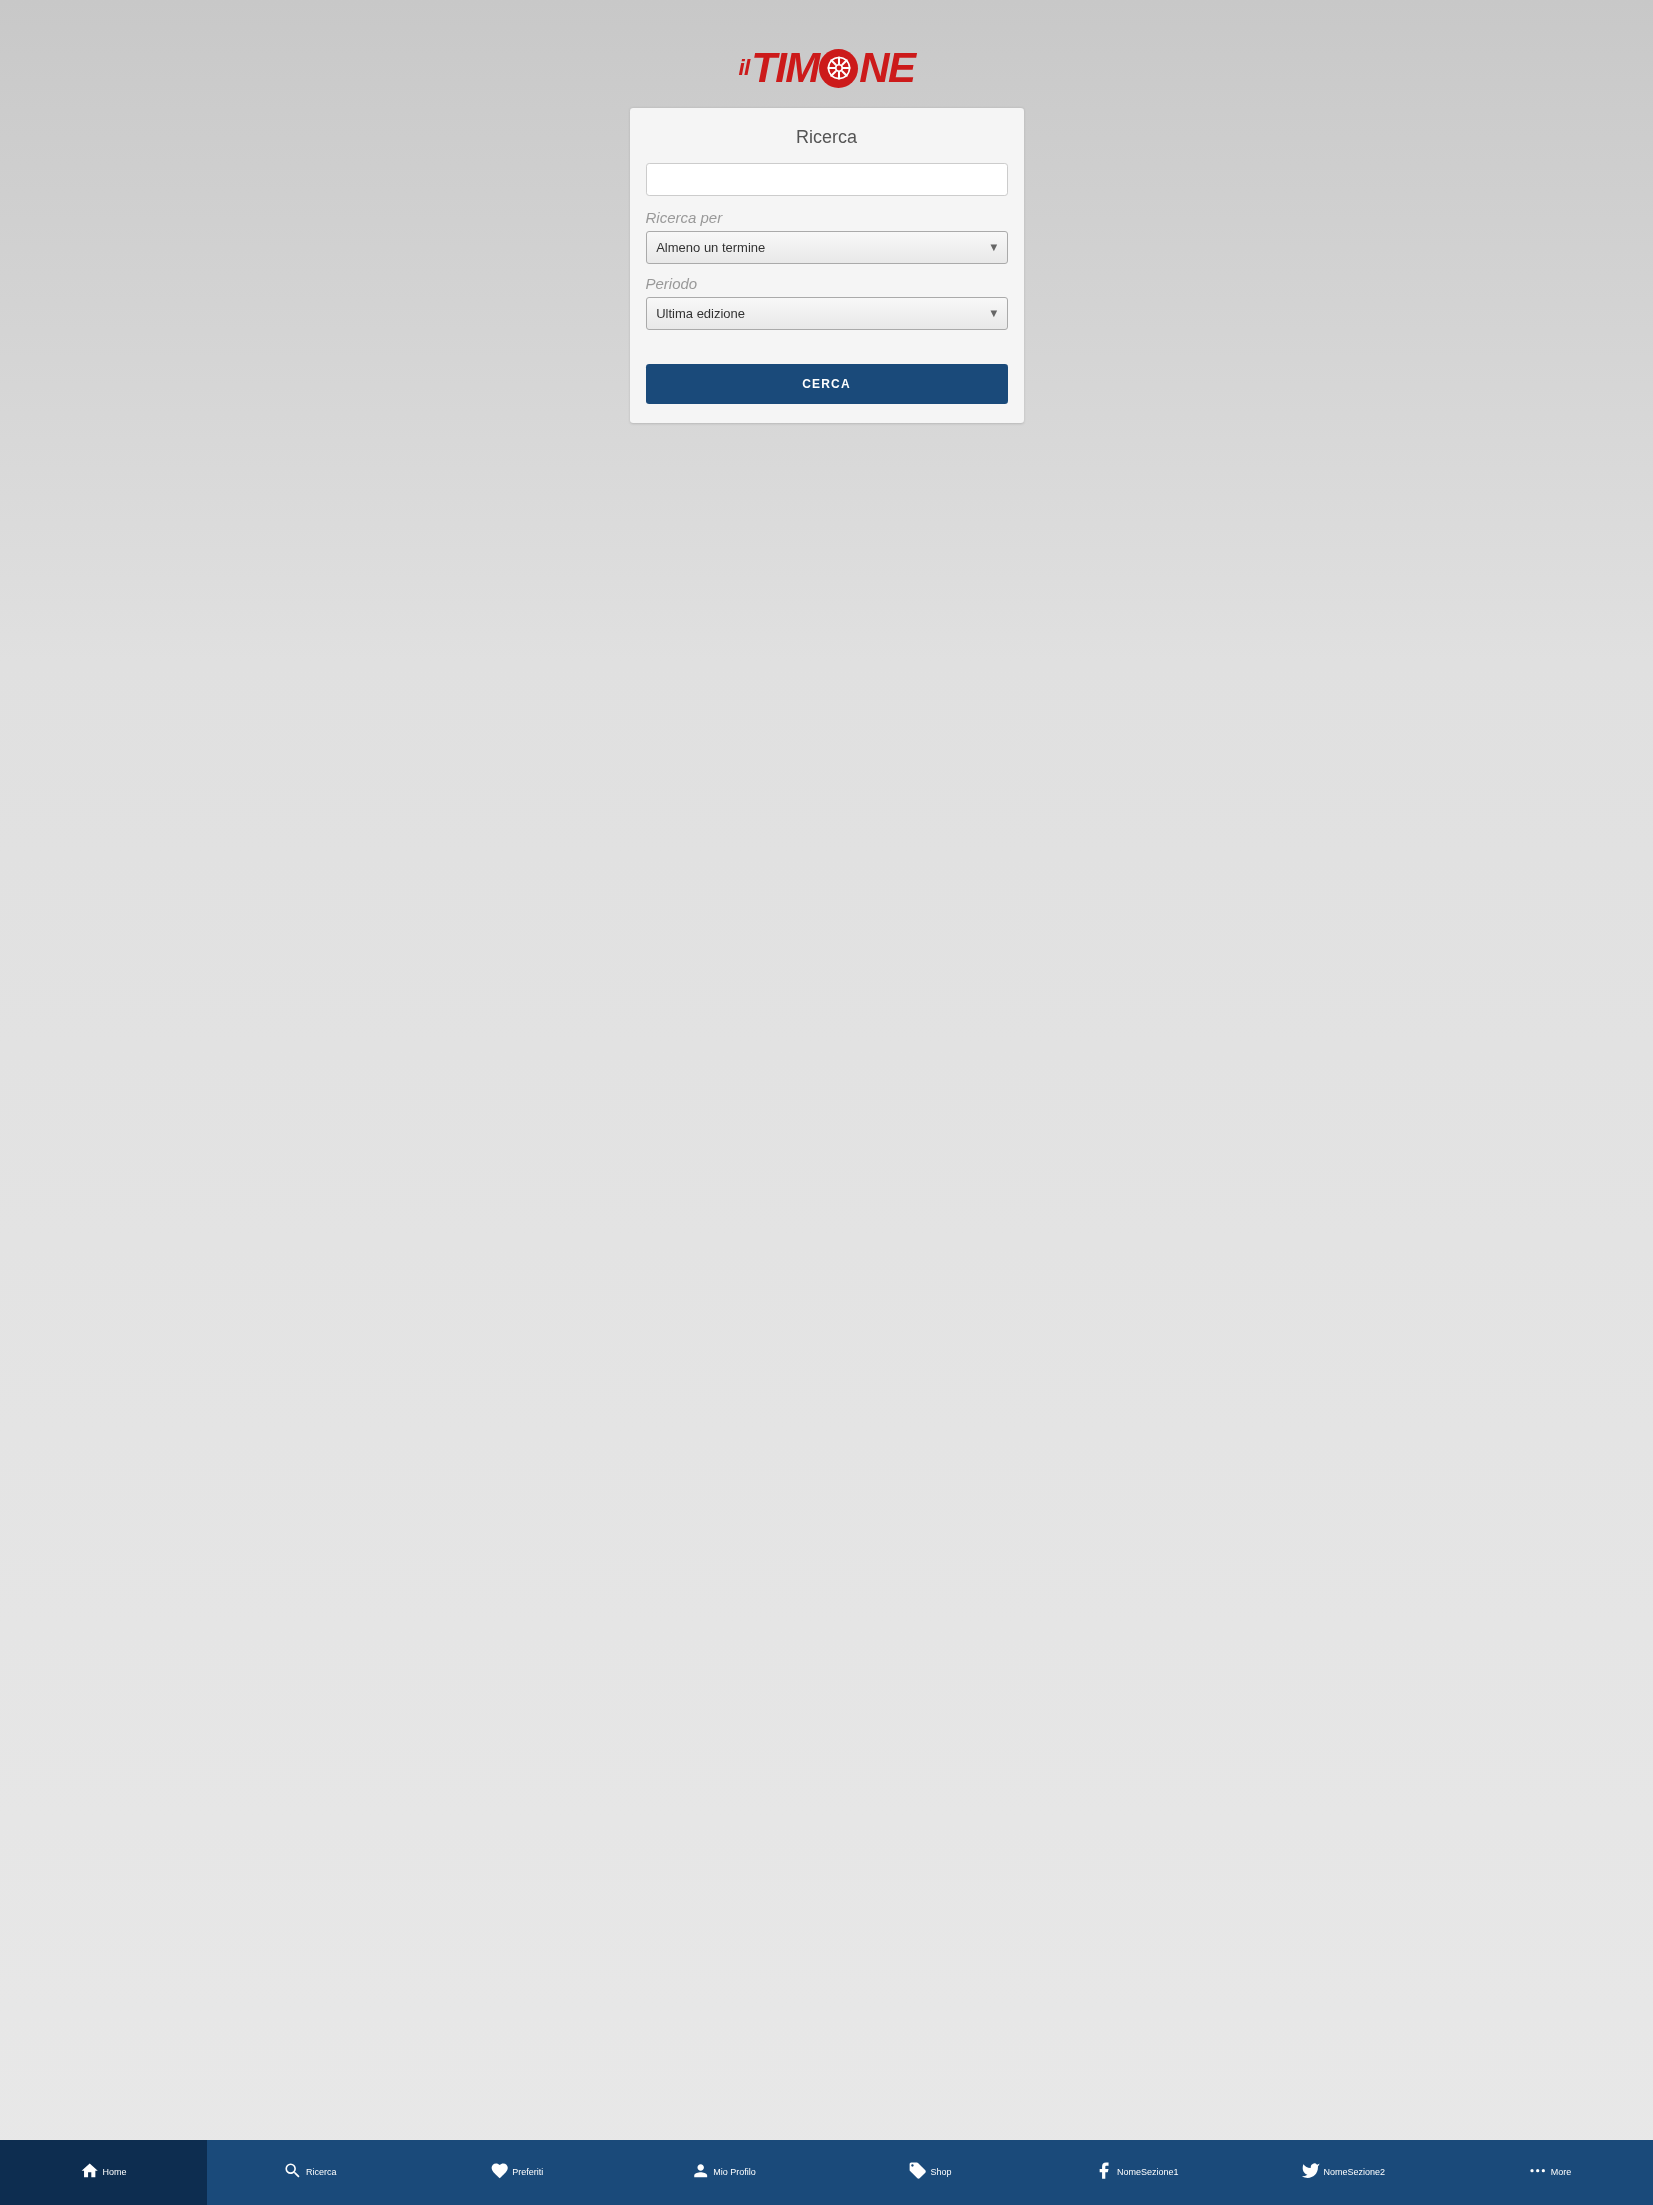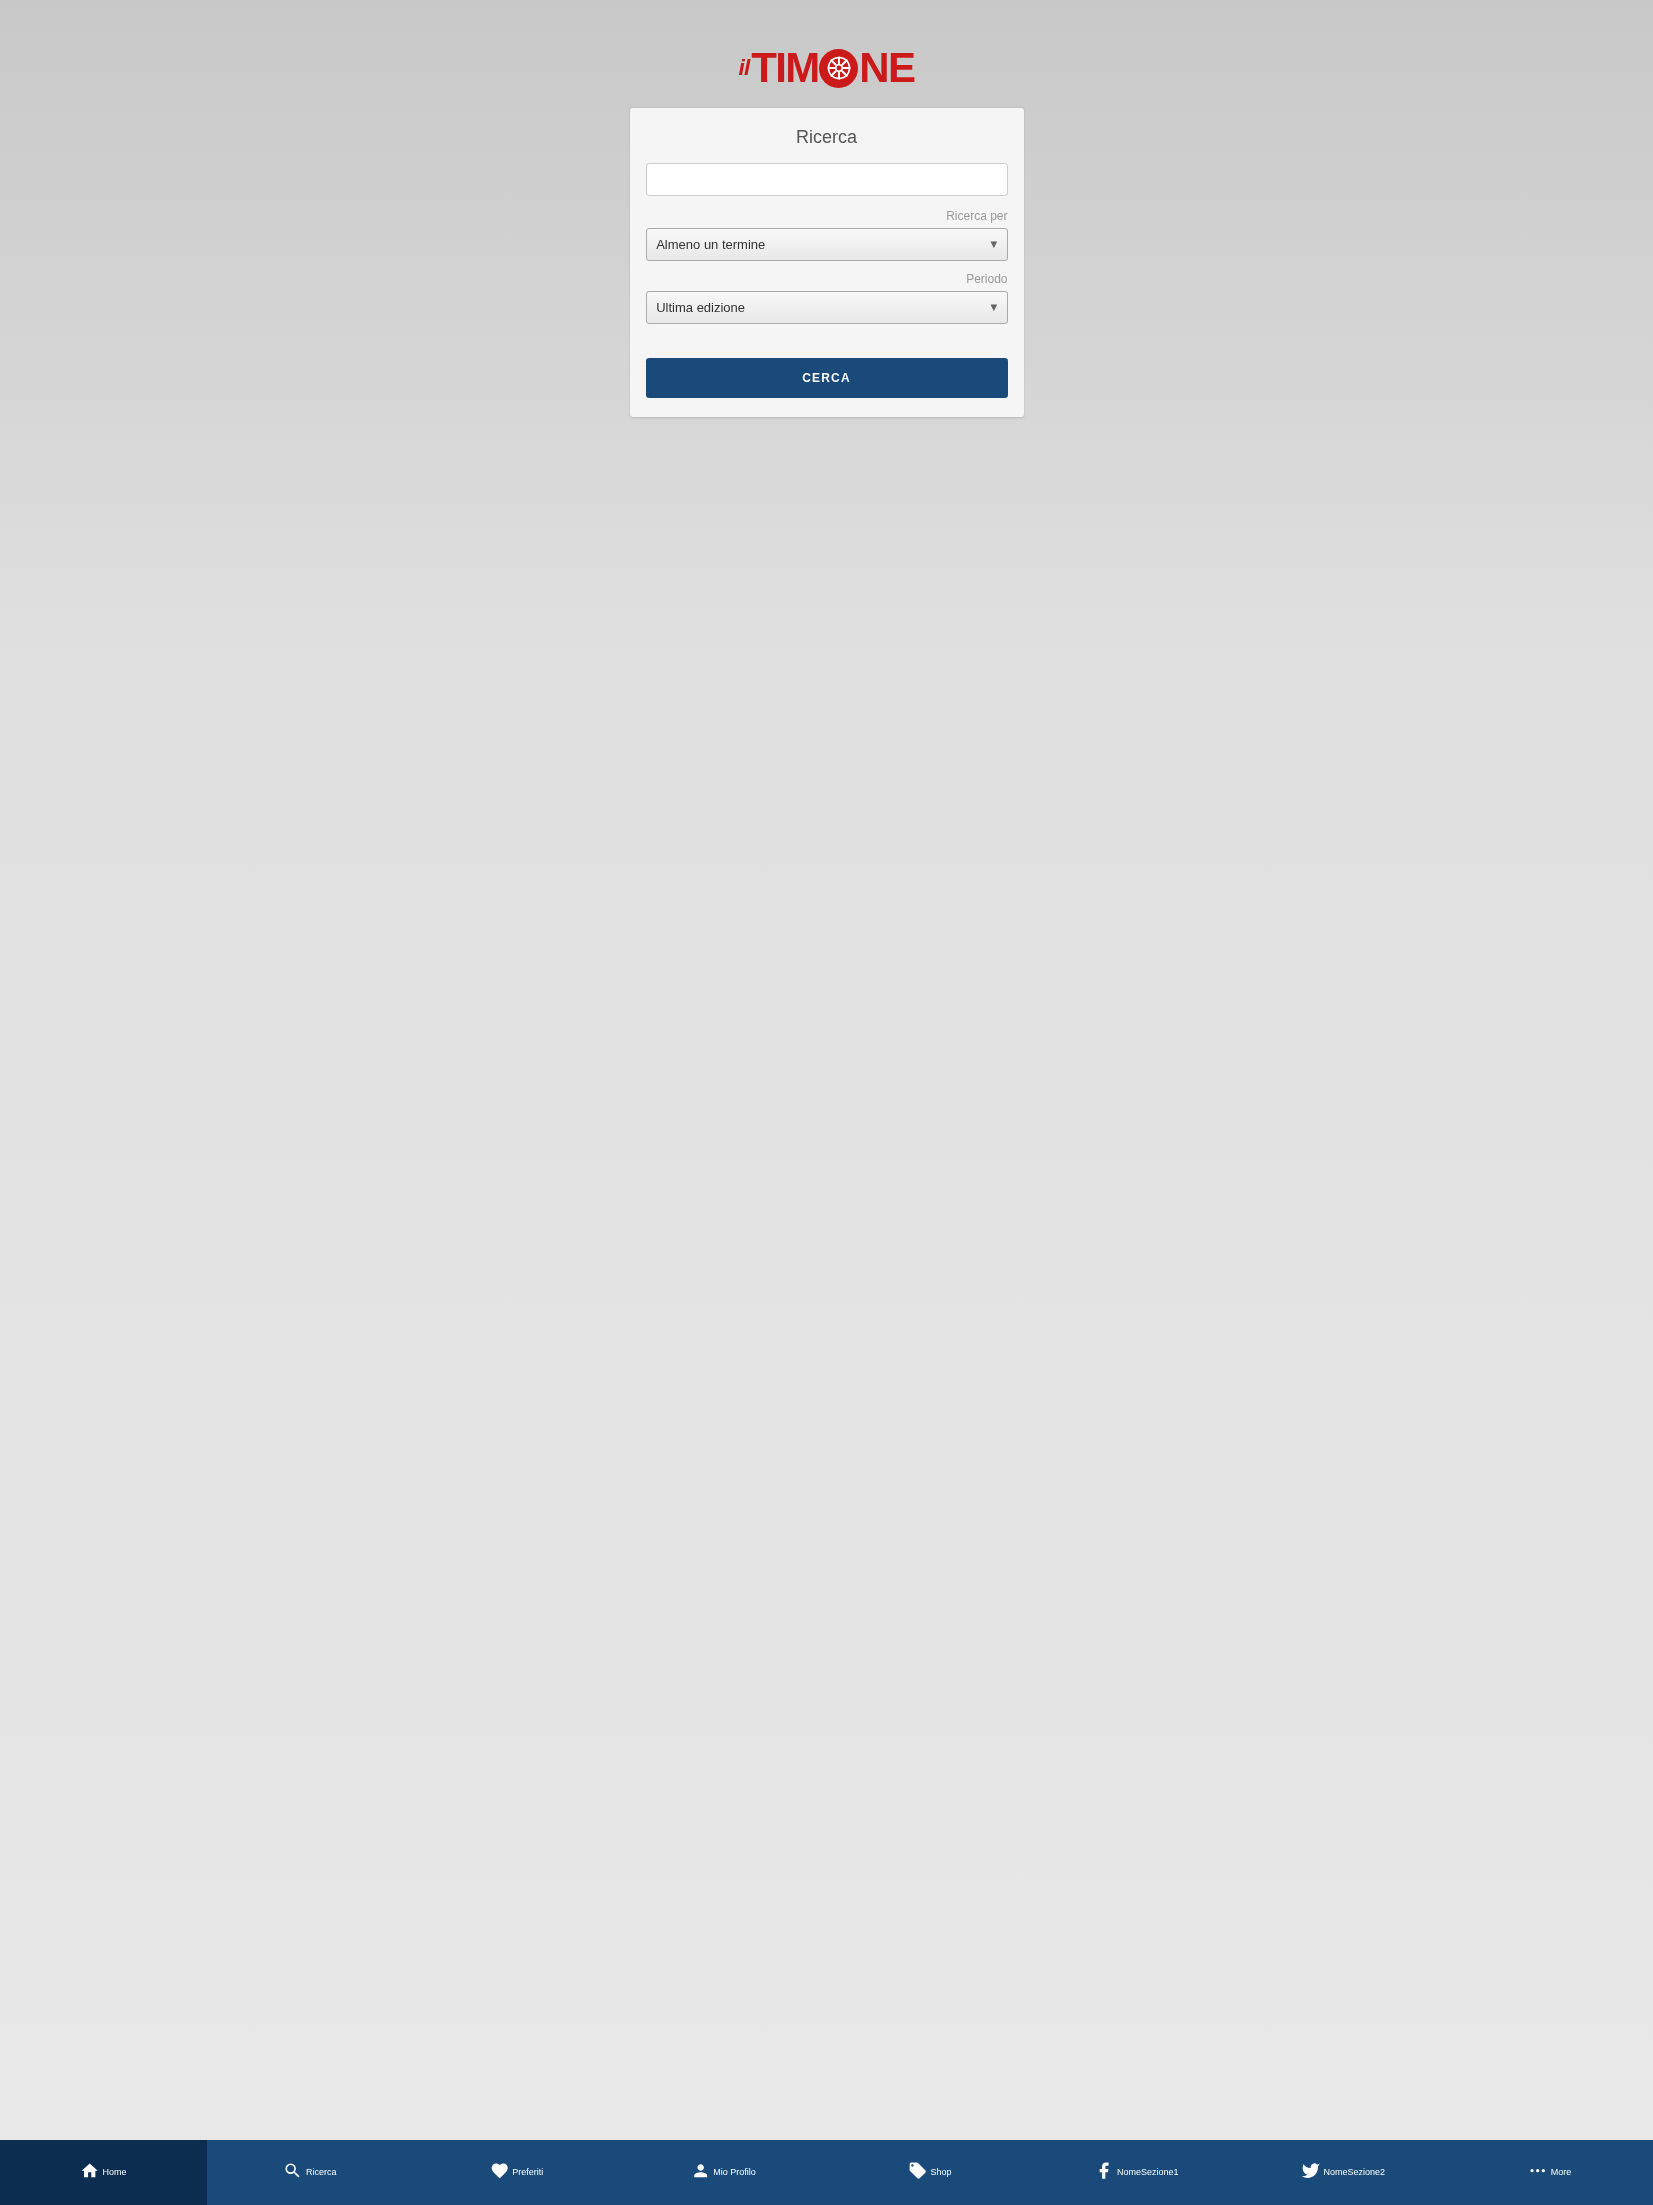--- a/index.html
+++ b/index.html
@@ -43,20 +43,21 @@
       font-weight: 900;
       color: #cc1a1a;
       font-style: italic;
       letter-spacing: -0.8px;
     }
 
     .logo-timone {
       font-size: 42px;
       font-weight: 900;
       color: #cc1a1a;
+      font-style: italic;
       letter-spacing: -1.6px;
       display: flex;
       align-items: center;
     }
 
     .logo-wheel {
       display: inline-flex;
       align-items: center;
       justify-content: center;
       width: 39px;
@@ -95,24 +96,25 @@
       padding: 8px 9.7px;
       border: 0.8px solid #ccc;
       border-radius: 3.2px;
       font-size: 13px;
       background: white;
       outline: none;
       margin-bottom: 13px;
     }
 
     .field-label {
-      text-align: right;
-      font-size: 12px;
+      text-align: left;
+      font-size: 15px;
       color: #999;
       margin-bottom: 4.8px;
+      font-style: italic;
     }
 
     
     .select-wrapper {
       position: relative;
       width: 100%;
       margin-bottom: 11.3px;
     }
 
     .styled-select {

